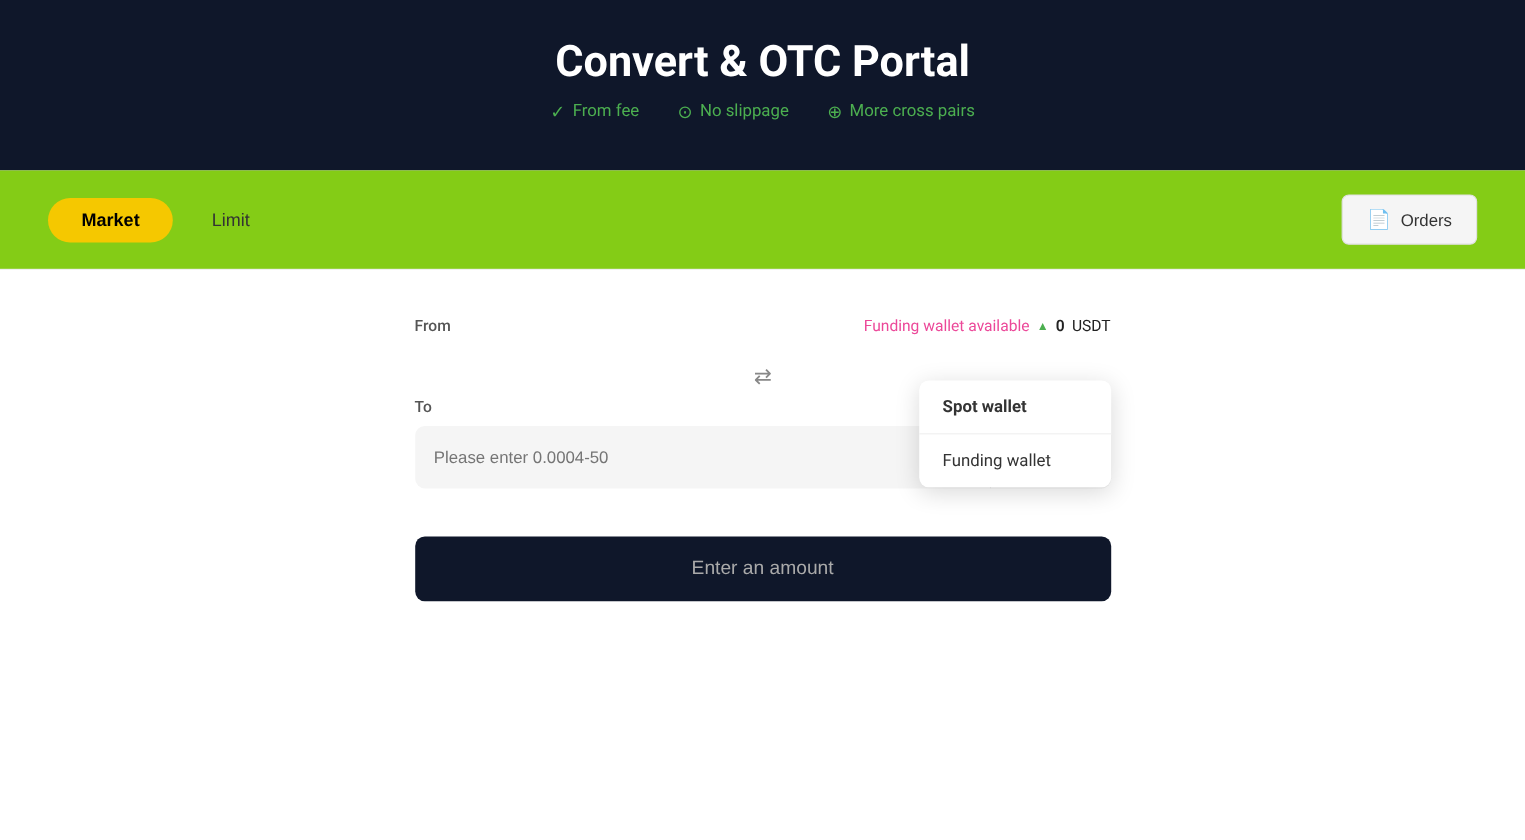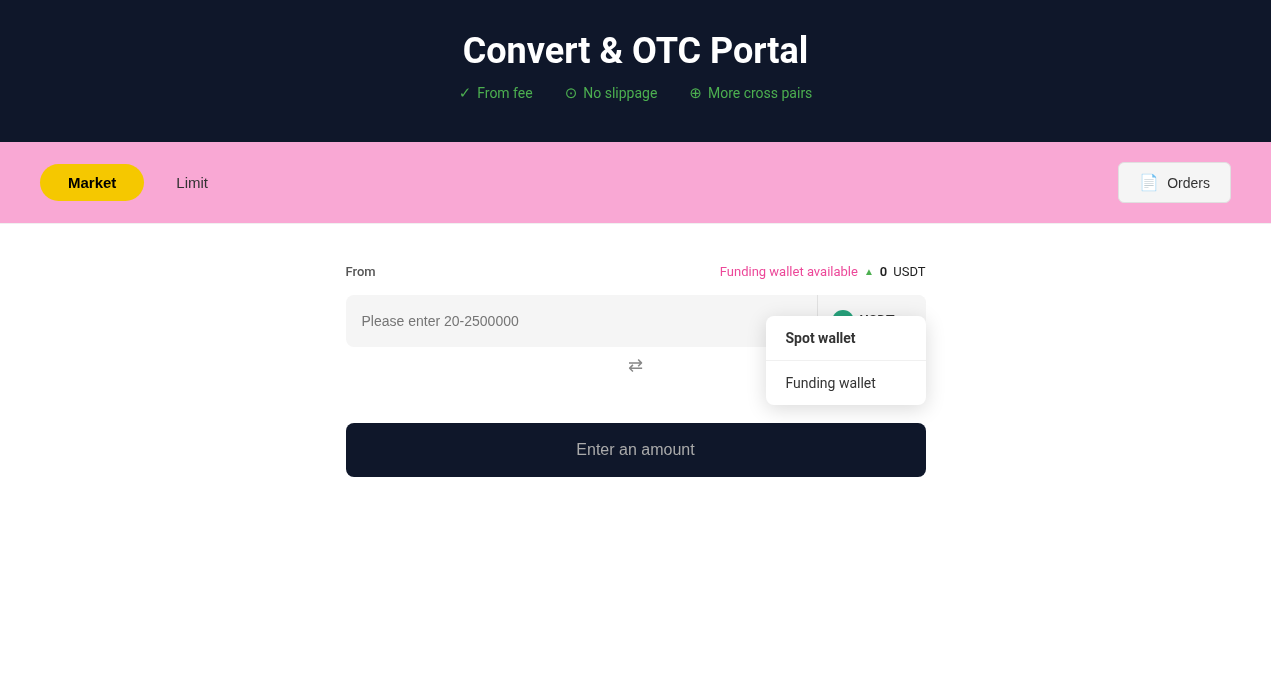--- a/index.html
+++ b/index.html
@@ -34,21 +34,21 @@
       display: flex;
       align-items: center;
       gap: 6px;
     }
     .feature-icon {
       font-size: 15px;
     }
 
     
     .navbar {
-      background: #f9a8d4;
+      background: #84cc16;
       padding: 20px 40px;
       display: flex;
       align-items: center;
       border-bottom: 1px solid #f0f0f0;
     }
     .tab-market {
       background: #f5c800;
       color: #000;
       font-weight: 700;
       border: none;
@@ -296,34 +296,37 @@
           <span class="funding-amount">0</span>
           <span class="funding-currency">USDT</span>
 
           <div class="dropdown-popup">
             <div class="dropdown-item">Spot wallet</div>
             <div class="dropdown-item">Funding wallet</div>
           </div>
         </div>
       </div>
 
+    </div>
+
+    
+    <div class="swap-row">
+      <span class="swap-icon">⇅</span>
+    </div>
+
+    
+    <div class="to-section">
+      <div class="field-label">To</div>
       <div class="input-row">
-        <input class="amount-input" type="text" placeholder="Please enter 20-2500000" style="">
+        <input class="amount-input" type="text" placeholder="Please enter 0.0004-50" style="">
         <div class="currency-selector">
-          <div class="currency-logo">T</div>
-          <span class="currency-name">USDT</span>
+          <div class="currency-logo btc-logo">₿</div>
+          <span class="currency-name">BTC</span>
           <span class="currency-chevron">▼</span>
         </div>
       </div>
     </div>
 
     
-    <div class="swap-row">
-      <span class="swap-icon">⇅</span>
-    </div>
-
-    
-
-    
     <button class="submit-btn">Enter an amount</button>
 
   </div>
 </div>
 
 </body></html>

